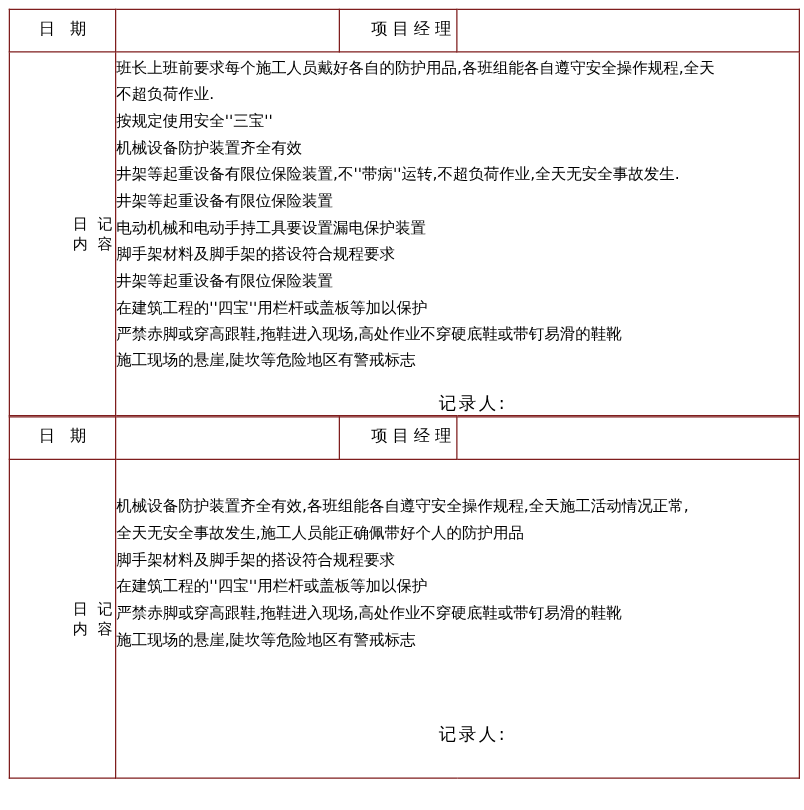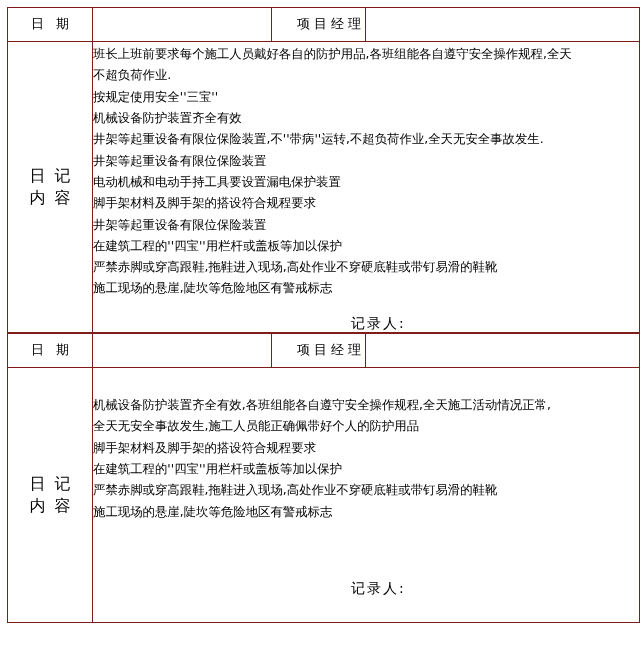--- a/index.html
+++ b/index.html
@@ -53,24 +53,25 @@
   }
 
   
   .c-side-label {
     width: 84px;
     text-align: center;
     vertical-align: middle;
   }
   .side-label-inner {
     display: block;
-    font-size: 16px;
+    font-size: 12px;
     line-height: 1.35;
     letter-spacing: 2px;
     text-indent: 2px;
+    text-align: right;
   }
   .c-body {
     padding: 6px 4px 4px 6px;
     vertical-align: top;
   }
   .body-lines {
     display: block;
   }
   .body-lines .ln {
     display: block;

